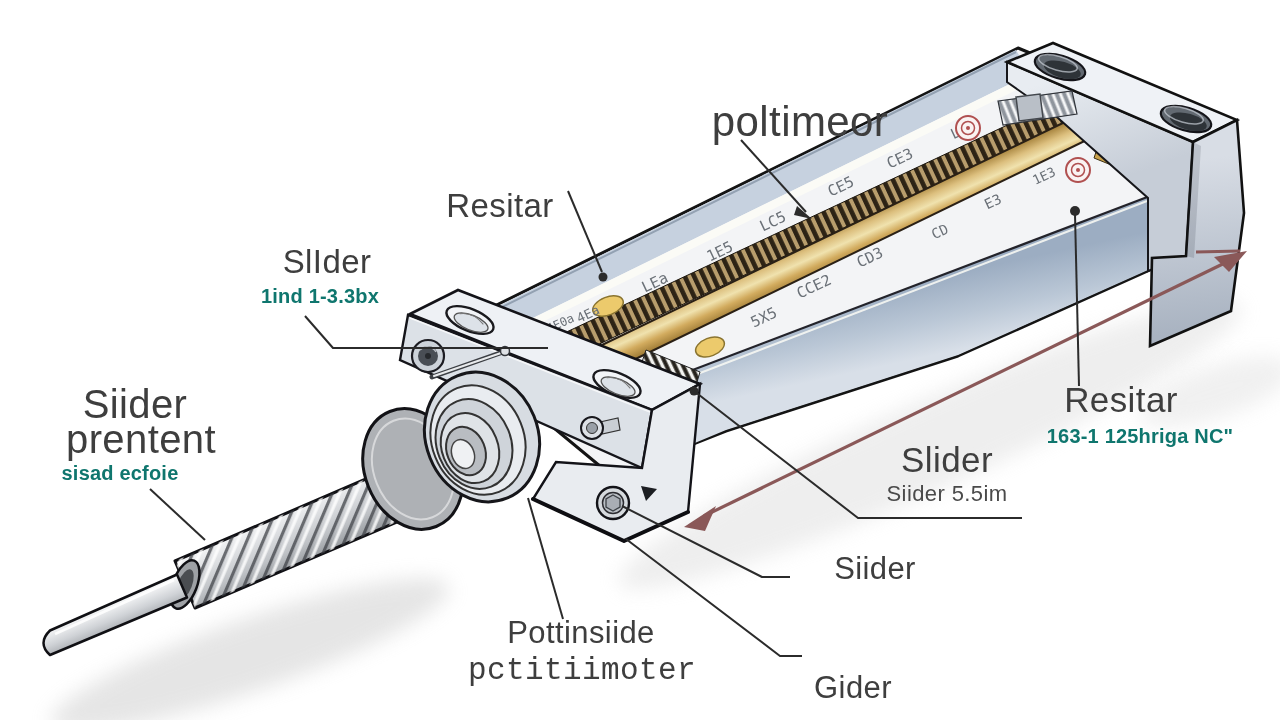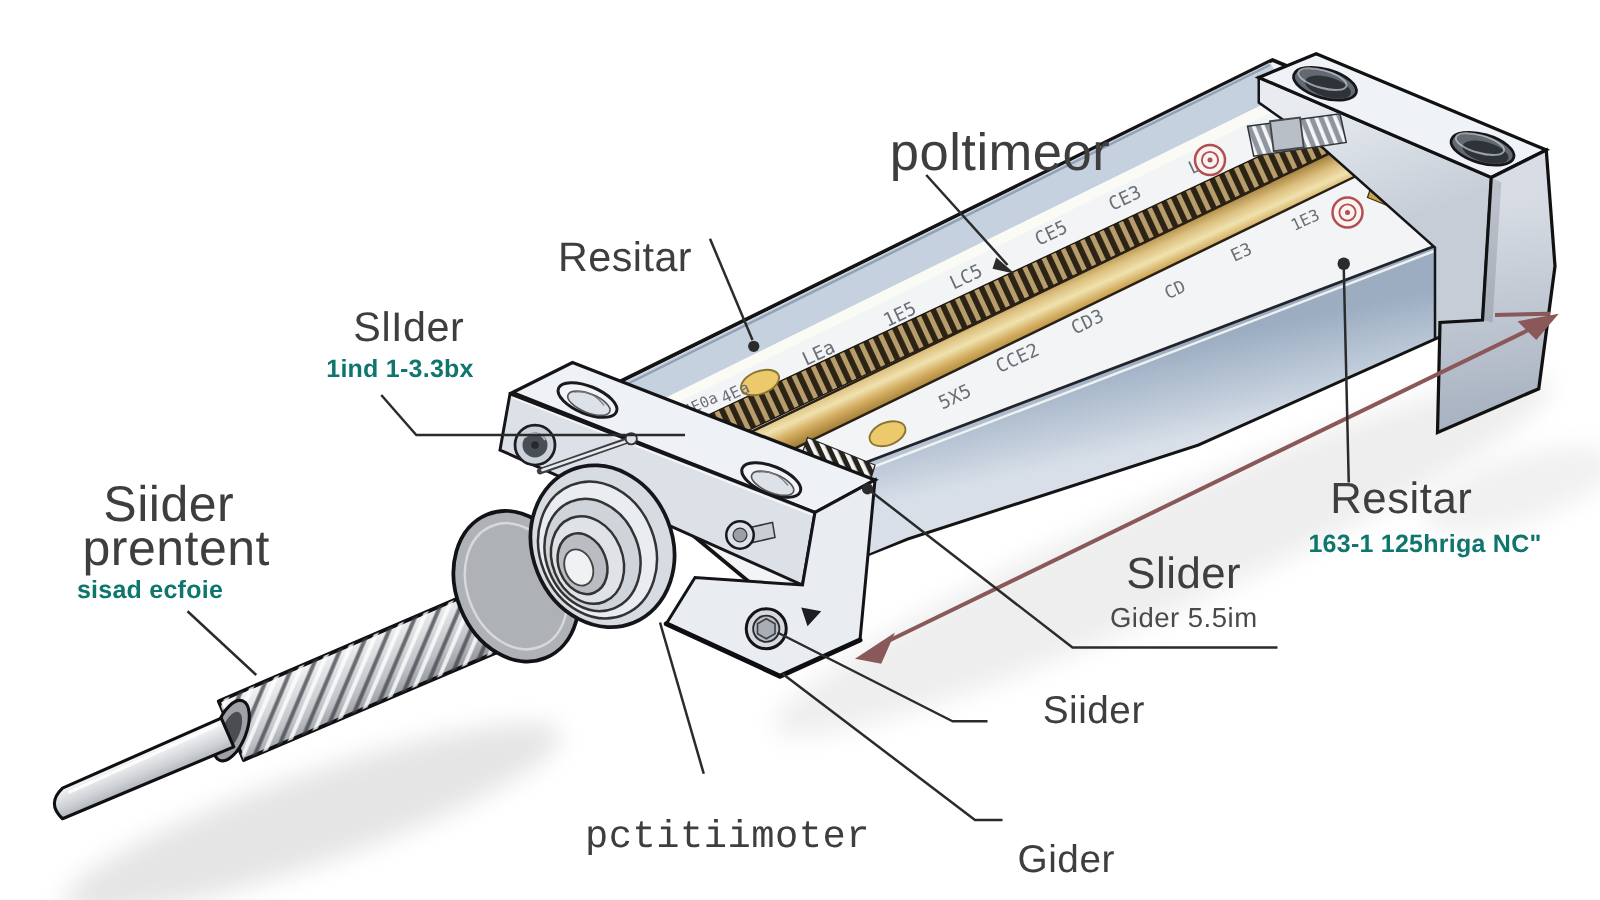--- a/index.html
+++ b/index.html
@@ -250,20 +250,21 @@
 <div class="label lbl-sub" style="left:320px;top:296px;">1ind 1-3.3bx</div>
 
 <div class="label lbl-big" style="left:135px;top:404px;">Siider</div>
 <div class="label lbl-big" style="left:141px;top:439px;">prentent</div>
 <div class="label lbl-sub" style="left:120px;top:473px;">sisad ecfoie</div>
 
 <div class="label lbl-xl" style="left:1121px;top:400px;">Resitar</div>
 <div class="label lbl-sub" style="left:1140px;top:436px;">163-1 125hriga NC"</div>
 
 <div class="label lbl-xl" style="left:947px;top:460px;">Slider</div>
-<div class="label lbl-sub2" style="left:947px;top:494px;">Gider 5.5im</div>
+<div class="label lbl-sub2" style="left:947px;top:494px;">Siider 5.5im</div>
 
 <div class="label lbl-big" style="left:875px;top:569px;font-size:31px;">Siider</div>
 <div class="label lbl-big" style="left:853px;top:688px;font-size:31px;text-align:right;">Gider</div>
 
+<div class="label lbl-big" style="left:581px;top:633px;font-size:31px;">Pottinsiide</div>
 <div class="label lbl-big" style="left:582px;top:671px;font-size:31px;font-family:Liberation Mono, monospace;">pctitiimoter</div>
 
 </div>
 
 </body></html>

